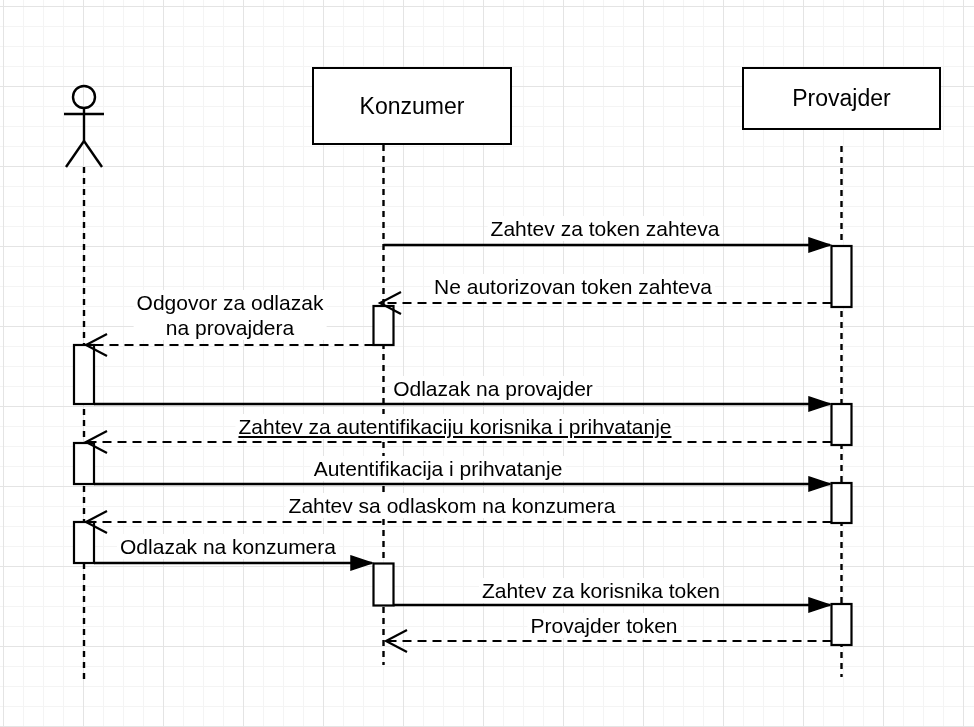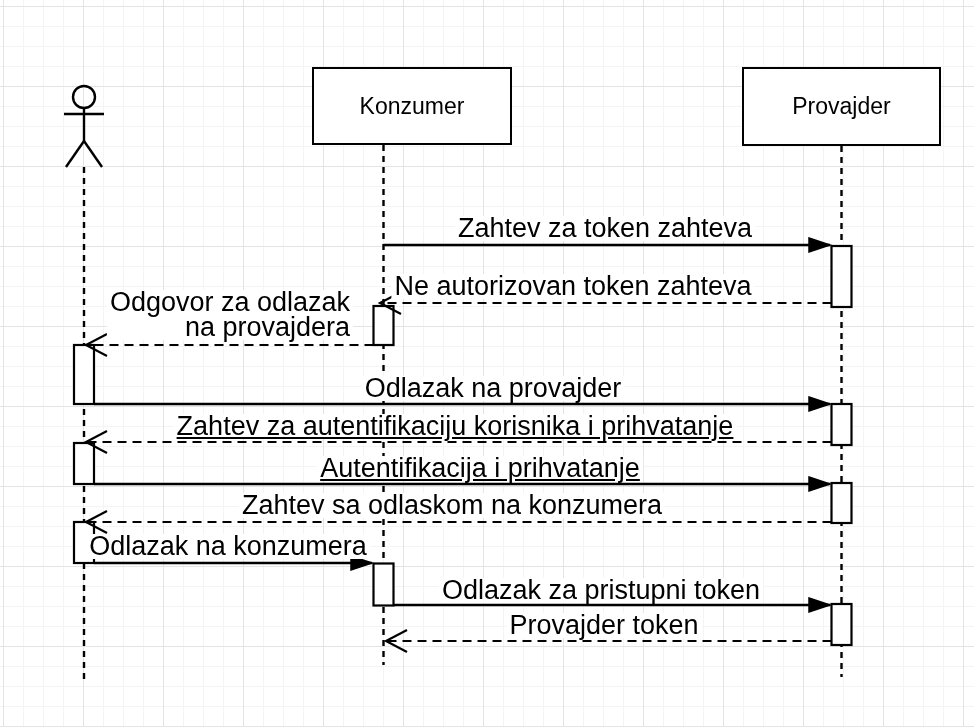--- a/index.html
+++ b/index.html
@@ -25,25 +25,25 @@
     box-sizing: border-box;
     border: 2.5px solid #000;
     background: #fff;
     display: flex; align-items: center; justify-content: center;
     font-size: 23px;
   }
   .msg-label {
     position: absolute;
     transform: translateX(-50%);
     white-space: nowrap;
-    font-size: 27px;
+    font-size: 21px;
     line-height: 25px;
     background: #fff;
     padding: 0 3px;
-    text-align: right;
+    text-align: center;
   }
 </style>
 </head>
 <body>
 
 <div class="canvas">
 
   <svg width="974" height="727" viewBox="0 0 974 727">
     <defs>
       <marker id="mFilled" markerUnits="userSpaceOnUse" markerWidth="26" markerHeight="18" refX="23" refY="9" orient="auto">
@@ -86,31 +86,31 @@
     <line x1="94" y1="484" x2="830" y2="484" stroke="#000" stroke-width="2.6" marker-end="url(#mFilled)"></line>
     <line x1="831.5" y1="522" x2="86" y2="522" stroke="#000" stroke-width="2.2" stroke-dasharray="9 6" marker-end="url(#mOpen)"></line>
     <line x1="94" y1="563" x2="372" y2="563" stroke="#000" stroke-width="2.6" marker-end="url(#mFilled)"></line>
     <line x1="393.5" y1="605" x2="830" y2="605" stroke="#000" stroke-width="2.6" marker-end="url(#mFilled)"></line>
     <line x1="831.5" y1="641" x2="386" y2="641" stroke="#000" stroke-width="2.2" stroke-dasharray="9 6" marker-end="url(#mOpen)"></line>
   </svg>
 
   <div class="participant" style="left:272px; top:67px; width:200px; height:78px;margin-left:40px;">
     <span>Konzumer</span>
   </div>
-  <div class="participant" style="left:742px; top:67px; width:199px; height:79px;">
+  <div class="participant" style="left:742px; top:67px; width:199px; height:63px;">
     <span>Provajder</span>
   </div>
 
   <div class="msg-label" style="left:605px; top:216px;">Zahtev za token zahteva</div>
   <div class="msg-label" style="left:573px; top:274px;">Ne autorizovan token zahteva</div>
   <div class="msg-label" style="left:230px; top:290px;">
     <div>Odgovor za odlazak</div>
     <div>na provajdera</div>
   </div>
   <div class="msg-label" style="left:457px; top:376px;margin-left:36px;">Odlazak na provajder</div>
   <div class="msg-label" style="left:455px; top:414px;text-decoration:underline;">Zahtev za autentifikaciju korisnika i prihvatanje</div>
-  <div class="msg-label" style="left:480px; top:456px;text-decoration:underline;">Autentifikacija i prihvatanje</div>
+  <div class="msg-label" style="left:438px; top:456px;">Autentifikacija i prihvatanje</div>
   <div class="msg-label" style="left:452px; top:493px;">Zahtev sa odlaskom na konzumera</div>
   <div class="msg-label" style="left:228px; top:534px;">Odlazak na konzumera</div>
-  <div class="msg-label" style="left:601px; top:578px;">Odlazak za pristupni token</div>
+  <div class="msg-label" style="left:601px; top:578px;">Zahtev za korisnika token</div>
   <div class="msg-label" style="left:604px; top:613px;">Provajder token</div>
 
 </div>
 
 </body></html>

